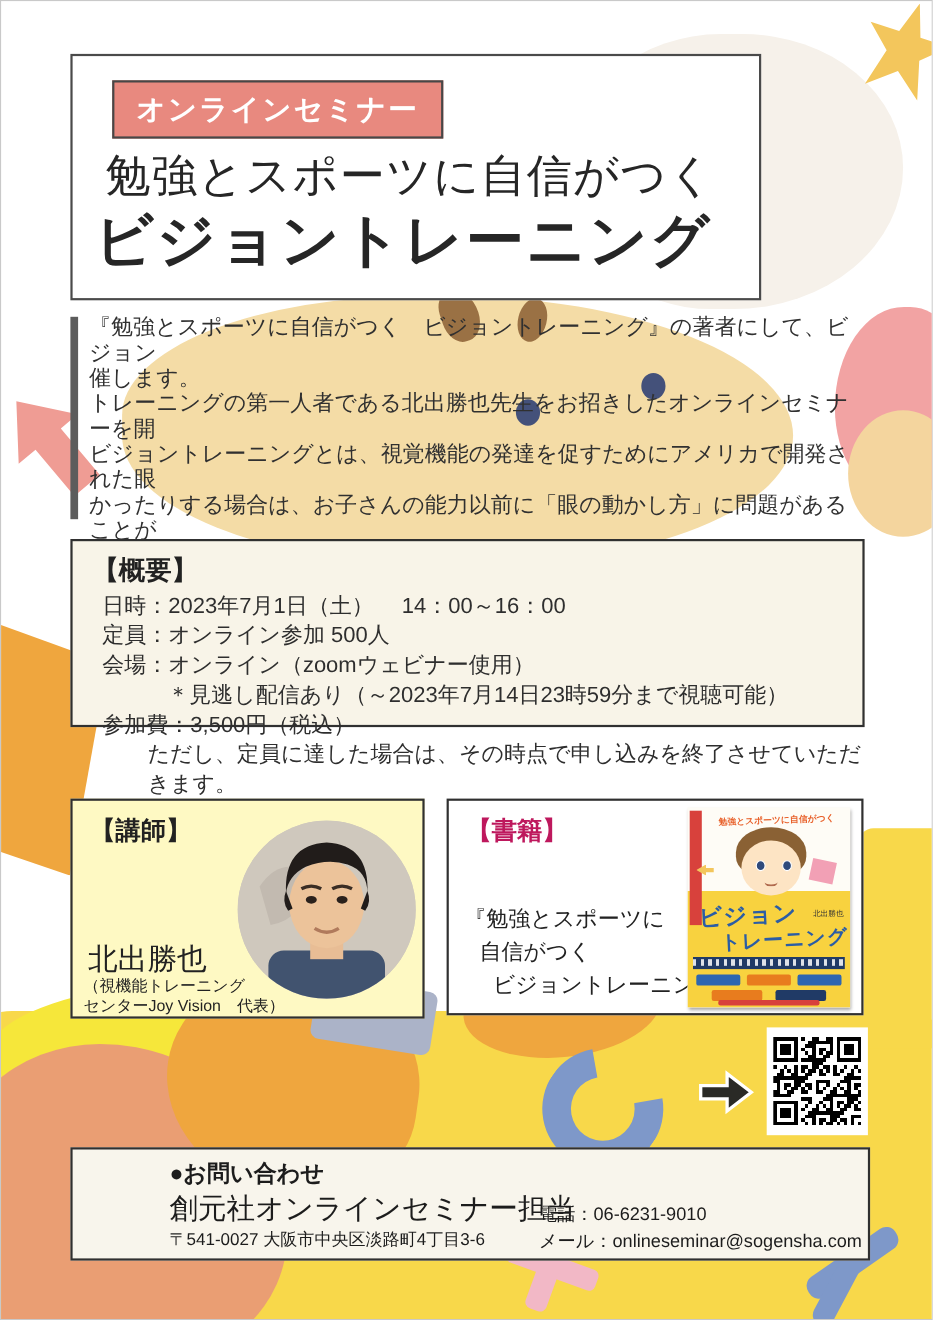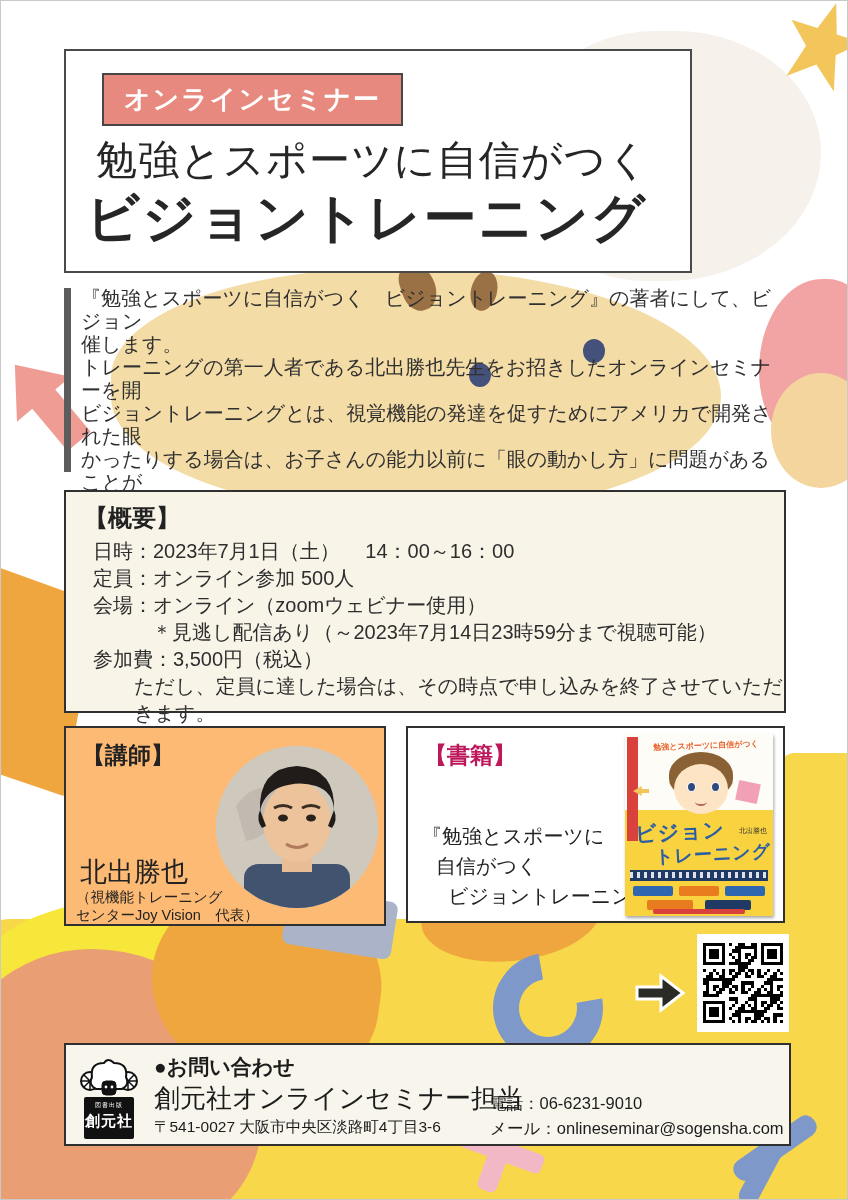--- a/index.html
+++ b/index.html
@@ -40,29 +40,29 @@
   
   .header-box{left:63px;top:48px;width:628px;height:224px;background:#ffffff;border:2px solid #4a4a4a;box-sizing:border-box;}
   .badge{position:absolute;left:36px;top:22px;padding:7px 20px;background:#e8897f;border:2px solid #474747;
     color:#ffffff;font-size:26px;font-weight:bold;letter-spacing:2px;}
   .title1{position:absolute;left:30px;top:82px;font-size:41px;font-weight:500;color:#262626;letter-spacing:1px;}
   .title2{position:absolute;left:20px;top:132px;font-size:53px;font-weight:600;color:#262626;letter-spacing:2px;}
   
   .intro-bar{left:63px;top:287px;width:7px;height:184px;background:#5c5c5c;}
   .intro-text{left:80px;top:286px;width:706px;font-size:20px;line-height:23px;color:#303030;}
   
-  .overview-box{left:63px;top:489px;width:722px;height:223px;background:#f8f4e8;border:2px solid #303030;box-sizing:border-box;}
+  .overview-box{left:63px;top:489px;width:722px;height:171px;background:#f8f4e8;border:2px solid #303030;box-sizing:border-box;}
   .overview-heading{position:absolute;left:18px;top:10px;font-size:24px;font-weight:600;color:#222;}
   .overview-rows{position:absolute;left:0;top:46px;width:100%;font-size:20px;line-height:27px;color:#2e2e2e;}
   .ov-row{padding-left:27px;}
   .ov-row.ind1{padding-left:86px;}
   .ov-row.ind2{padding-left:46px;}
   .ov-row.ind3{padding-left:68px;}
   
-  .lecturer-box{left:63px;top:725px;width:322px;height:200px;background:#fdba74;border:2px solid #303030;box-sizing:border-box;}
+  .lecturer-box{left:63px;top:725px;width:322px;height:200px;background:#fef9c3;border:2px solid #303030;box-sizing:border-box;}
   .lect-heading{position:absolute;left:16px;top:12px;font-size:23px;font-weight:600;color:#222;}
   .lect-photo{position:absolute;left:150px;top:18px;width:162px;height:162px;border-radius:50%;overflow:hidden;background:#cfc8bd;}
   .lect-name{position:absolute;left:14px;top:126px;font-size:27px;font-weight:500;color:#222;}
   .lect-aff{position:absolute;left:10px;top:160px;font-size:14.5px;line-height:18px;color:#222;}
   
   .book-box{left:405px;top:725px;width:379px;height:197px;background:#ffffff;border:2px solid #303030;box-sizing:border-box;}
   .book-heading{position:absolute;left:16px;top:12px;font-size:23px;font-weight:600;color:#be185d;}
   .book-caption{position:absolute;left:14px;bottom:10px;font-size:20px;line-height:30px;color:#222;}
   .book-caption .l2{padding-left:14px;}
   .book-caption .l3{padding-left:26px;}
@@ -464,38 +464,20 @@
         <rect x="15" y="24" width="1" height="1" fill="#000"></rect>
         <rect x="16" y="24" width="1" height="1" fill="#000"></rect>
         <rect x="18" y="24" width="1" height="1" fill="#000"></rect>
         <rect x="20" y="24" width="1" height="1" fill="#000"></rect>
         <rect x="22" y="24" width="1" height="1" fill="#000"></rect>
         <rect x="24" y="24" width="1" height="1" fill="#000"></rect>
       </svg>
   </div>
 
   <div class="abs footer-box">
-    <div class="logo">
-      <svg width="62" height="46" viewBox="0 0 62 46">
-        <g stroke="#111" fill="#ffffff">
-          <circle cx="12" cy="26" r="9" stroke-width="2"></circle>
-          <circle cx="50" cy="26" r="9" stroke-width="2"></circle>
-          <path d="M12 26 l-6 -6 M12 26 l-8 0 M12 26 l-6 6 M12 26 l0 8" stroke-width="1.5"></path>
-          <path d="M50 26 l6 -6 M50 26 l8 0 M50 26 l6 6 M50 26 l0 8" stroke-width="1.5"></path>
-          <path d="M14 22 Q12 8 26 8 Q30 2 36 8 Q50 8 48 22 Q52 30 44 34 L18 34 Q10 30 14 22 Z" stroke-width="2"></path>
-          <rect x="24" y="26" width="14" height="14" rx="4" fill="#111"></rect>
-          <circle cx="28" cy="32" r="1.4" fill="#fff" stroke="none"></circle>
-          <circle cx="34" cy="32" r="1.4" fill="#fff" stroke="none"></circle>
-        </g>
-      </svg>
-      <div class="logo-base">
-        <span class="small">図書出版</span>
-        <span class="big">創元社</span>
-      </div>
-    </div>
     <div class="contact-heading">●お問い合わせ</div>
     <div class="contact-dept">創元社オンラインセミナー担当</div>
     <div class="contact-addr">〒541-0027 大阪市中央区淡路町4丁目3-6</div>
     <div class="contact-phone">電話：06-6231-9010</div>
     <div class="contact-email">メール：onlineseminar@sogensha.com</div>
   </div>
 
 </div>
 
 </body></html>

